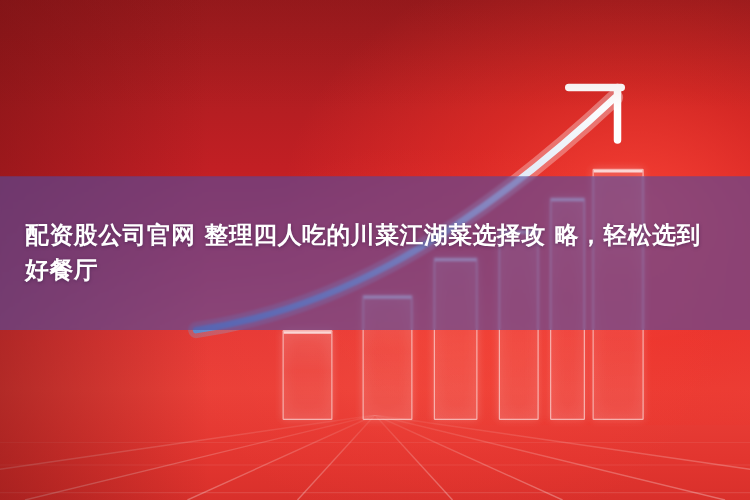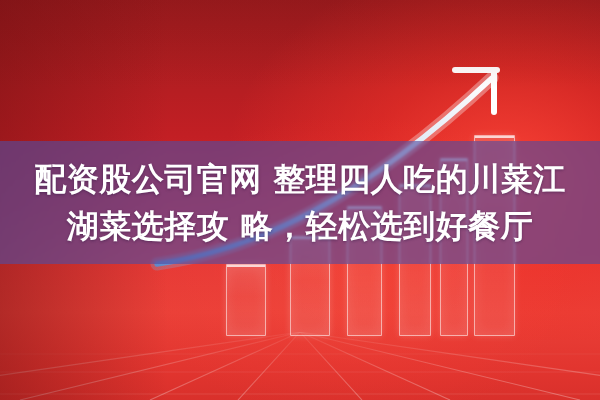--- a/index.html
+++ b/index.html
@@ -125,23 +125,23 @@
     background: rgba(82, 76, 160, 0.62);
     backdrop-filter: blur(1px);
     display: flex;
     align-items: center;
     justify-content: center;
   }
   .title-text {
     width: 560px;
     margin: 0;
     padding: 0 8px;
-    text-align: center;
+    text-align: left;
     color: #ffffff;
-    font-size: 32px;
+    font-size: 19px;
     line-height: 1.46;
     font-weight: 700;
     letter-spacing: 0.5px;
     text-shadow: 0 1px 3px rgba(40,20,60,0.45);
     font-family: "DejaVu Sans", "Liberation Sans", sans-serif;
   }
 </style>
 </head>
 <body>
 

